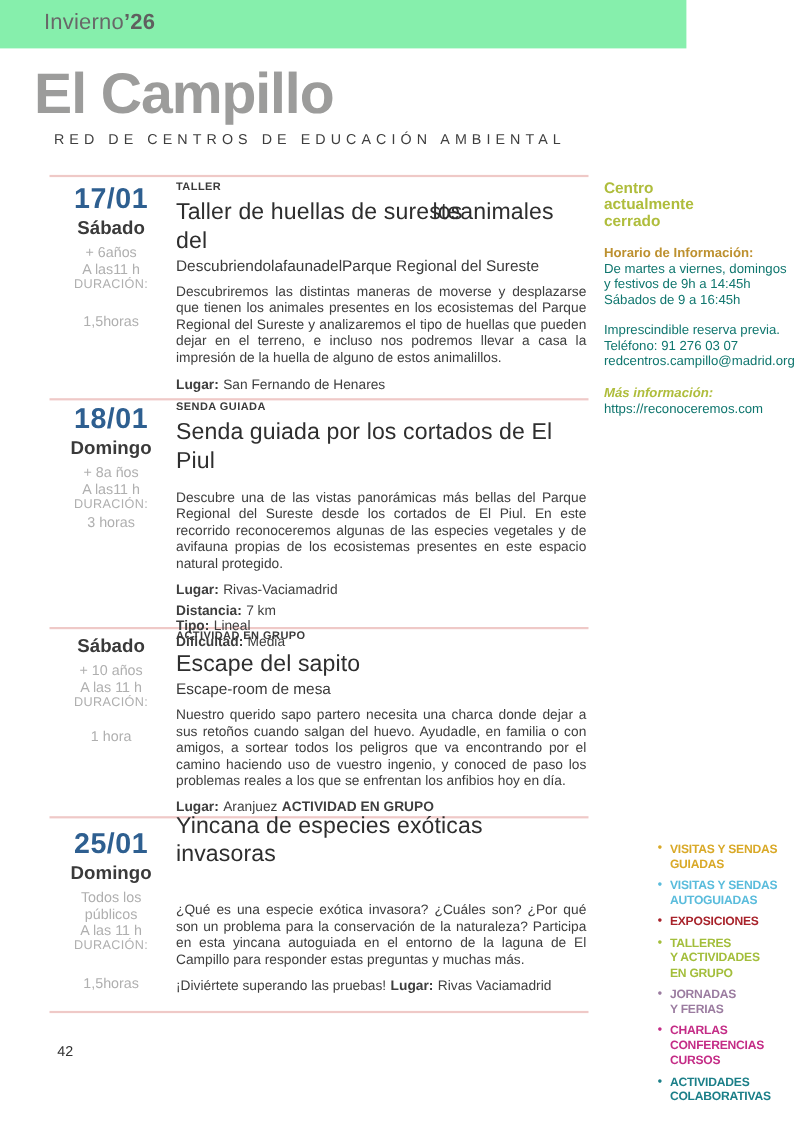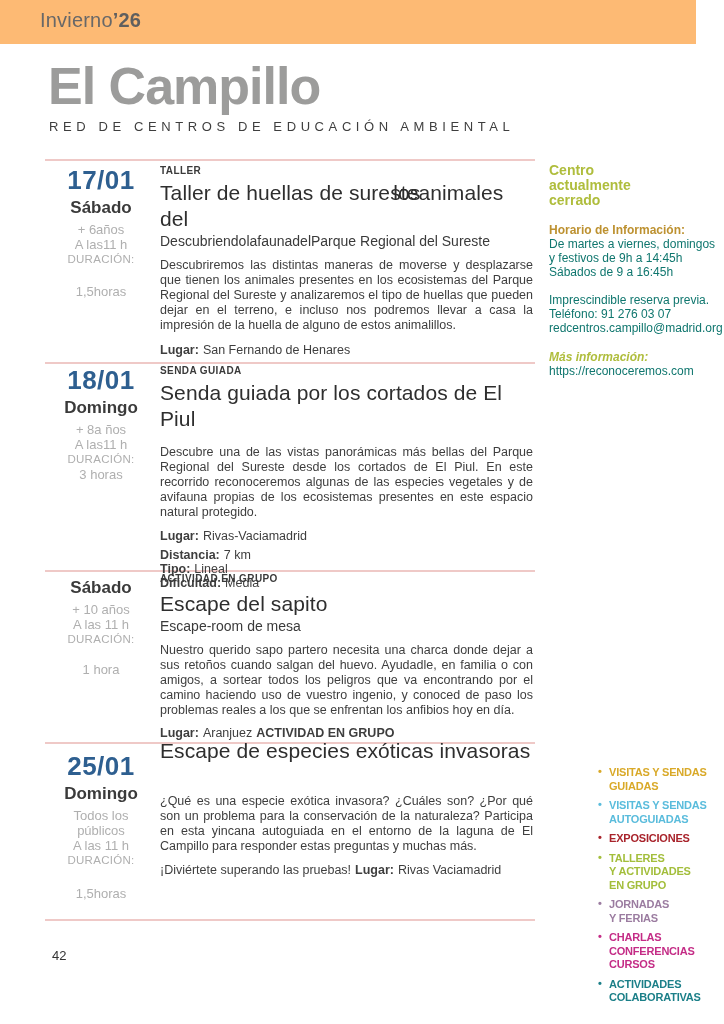--- a/index.html
+++ b/index.html
@@ -1,25 +1,25 @@
 <!DOCTYPE html>
 <html><head>
 <meta charset="utf-8">
 <style>
   html,body{margin:0;padding:0;background:#e8e8e8;}
   .page{position:relative;width:724px;height:1024px;background:#ffffff;overflow:hidden;
         font-family:"Liberation Sans", sans-serif;color:#3e3e3e;margin:0 auto;}
 
   
-  .band{position:absolute;left:0;top:0;width:696px;height:44px;background:#fdba74;}
+  .band{position:absolute;left:0;top:0;width:624px;height:44px;background:#86efac;}
   .band-text{position:absolute;left:40px;top:9px;font-size:20px;color:#686868;letter-spacing:.2px;}
   .band-text b{font-weight:bold;color:#5f5f5f;}
 
   
-  .logo{position:absolute;left:48px;top:56px;font-size:52px;font-weight:bold;color:#9C9C9B;letter-spacing:-1px;}
+  .logo{position:absolute;left:31px;top:56px;font-size:52px;font-weight:bold;color:#9C9C9B;letter-spacing:-1px;}
   .logo-sub{position:absolute;left:49px;top:119px;font-size:13px;color:#3E3E3E;letter-spacing:4.6px;white-space:nowrap;}
 
   
   .divider{position:absolute;left:45px;width:490px;height:2px;background:#EFC9C7;}
 
   
   .event{position:absolute;left:45px;width:488px;}
   .date-col{position:absolute;left:0;top:2px;width:112px;text-align:center;}
   .date{font-size:26px;font-weight:bold;color:#2E5F90;line-height:28px;letter-spacing:.5px;}
   .day{font-size:17px;font-weight:bold;color:#3a3a3a;margin-top:4px;line-height:20px;}
@@ -145,21 +145,21 @@
   <div class="event" style="top:742px">
     <div class="date-col" style="top:10px">
       <div class="date">25/01</div>
       <div class="day">Domingo</div>
       <div class="meta first" style="width:84px;margin-left:14px">Todos los públicos</div>
       <div class="meta">A las 11 h</div>
       <div class="meta small">DURACIÓN:</div>
       <div class="duration" style="margin-top:18px">1,5horas</div>
     </div>
     <div class="body-col">
-      <div class="title" style="margin-top:-4px">Escape de especies exóticas invasoras</div>
+      <div class="title" style="margin-top:-4px">Yincana de especies exóticas invasoras</div>
       <p class="desc" style="margin-top:30px">¿Qué es una especie exótica invasora? ¿Cuáles son? ¿Por qué son un problema para la conservación de la naturaleza? Participa en esta yincana autoguiada en el entorno de la laguna de El Campillo para responder estas preguntas y muchas más.</p>
       <div class="d-row" style="margin-top:9px">
         <span style="margin-right:4px">¡Diviértete superando las pruebas!</span><span class="d-label">Lugar:</span><span>Rivas Vaciamadrid</span>
       </div>
     </div>
   </div>
 
   <div class="sidebar">
     <div class="sb-status">Centro actualmente cerrado</div>
     <div class="sb-heading">Horario de Información:</div>

